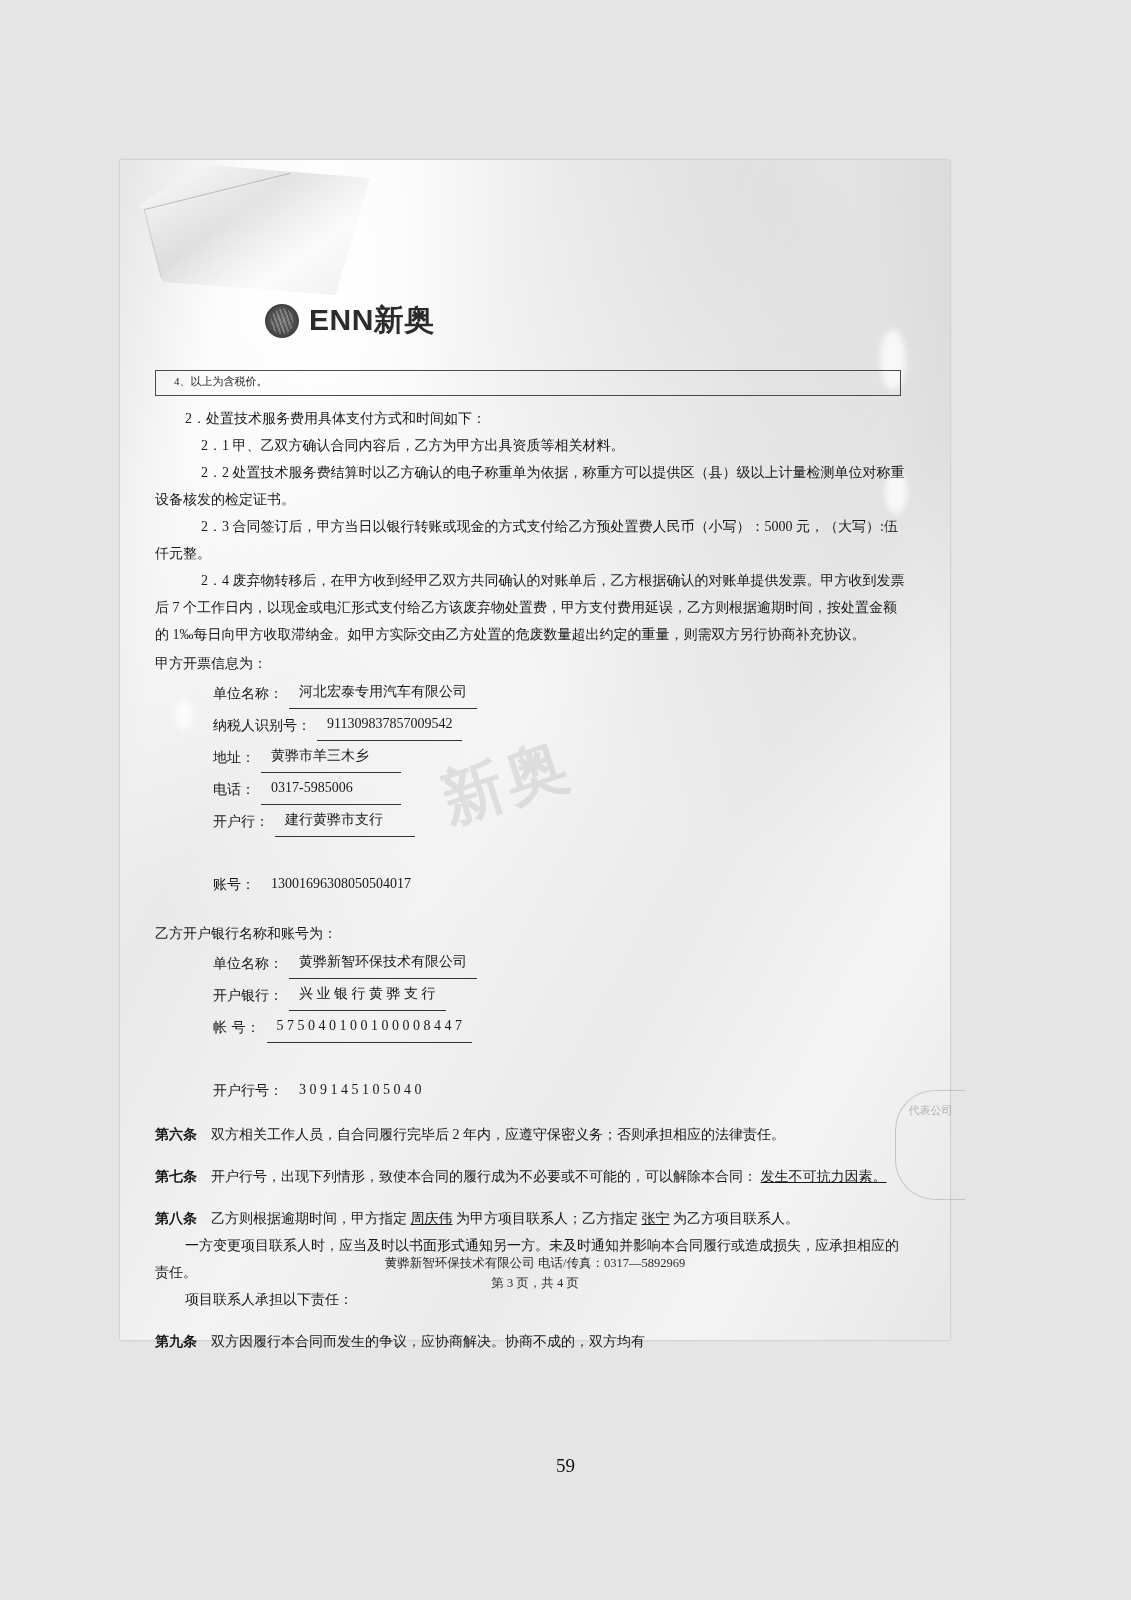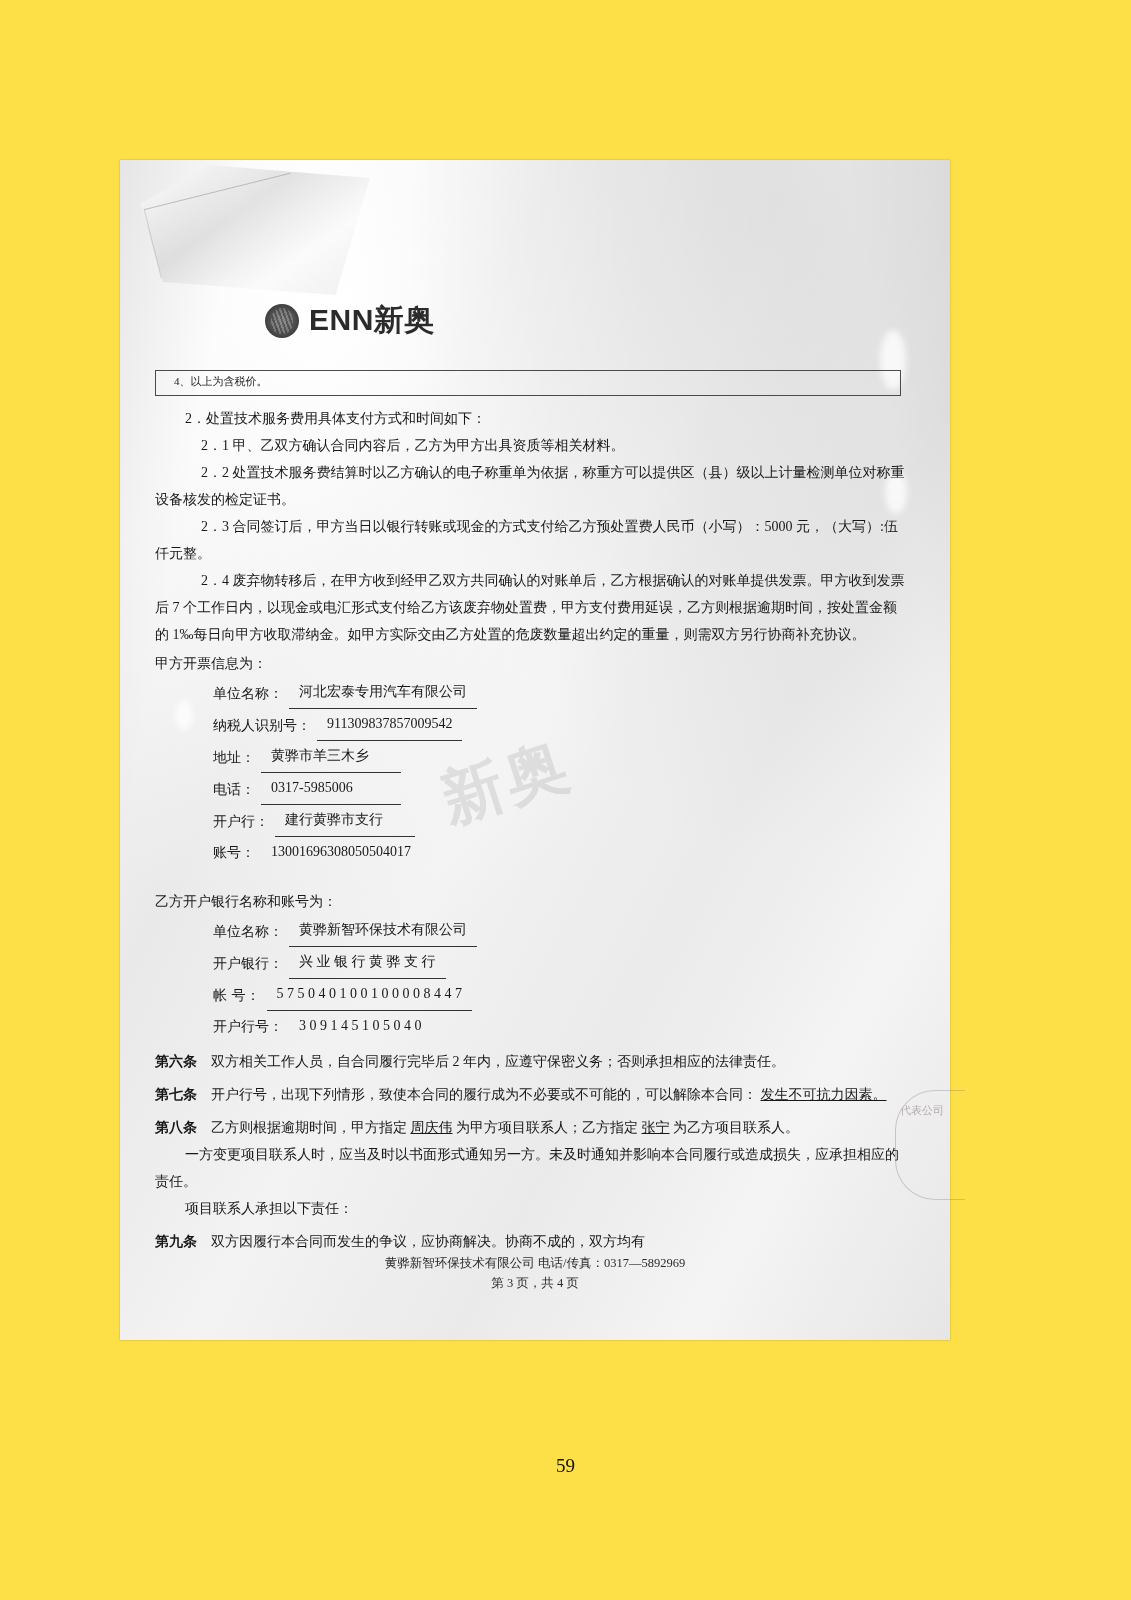--- a/index.html
+++ b/index.html
@@ -13,21 +13,21 @@
     font-family: "Liberation Serif", serif;
     color: #1a1a1a;
     position: relative;
     overflow: hidden;
   }
   .page {
     position: absolute;
     left: 0; top: 0;
     width: 1131px;
     height: 1600px;
-    background: #fde047;
+    background: #e5e5e5;
   }
   
   .scan {
     position: absolute;
     left: 120px;
     top: 160px;
     width: 830px;
     height: 1180px;
     background:
       radial-gradient(ellipse at 25% 12%, rgba(255,255,255,0.9) 0%, rgba(236,236,236,0.2) 45%, rgba(255,255,255,0) 70%),
@@ -151,23 +151,23 @@
     gap: 6px;
     line-height: 30px;
   }
   .field-label { white-space: nowrap; }
   .field-val {
     border-bottom: 1px solid #333;
     padding: 0 10px 1px 10px;
     min-width: 120px;
     white-space: nowrap;
   }
-  .field-val.nounder { border-bottom: none; }
-
-  .clause { margin-top: 6px; }
+  .field-val.nounder { border-bottom: none; margin-top: 32px; }
+
+  .clause { margin-top: 15px; }
   .clause-no { font-weight: bold; }
 
   
   .footer {
     position: absolute;
     left: 0;
     top: 1058px;
     width: 780px;
     text-align: center;
     font-size: 12.5px;
@@ -210,20 +210,21 @@
     height: 110px;
     border-left: 1px solid rgba(130,110,110,0.35);
     border-top: 1px solid rgba(130,110,110,0.3);
     border-bottom: 1px solid rgba(130,110,110,0.3);
     border-radius: 40px 0 0 40px;
     color: rgba(110,90,90,0.45);
     font-size: 11px;
     line-height: 15px;
     padding: 12px 4px;
     box-sizing: border-box;
+    text-align: center;
     pointer-events: none;
     overflow: hidden;
   }
   .spot {
     position: absolute;
     border-radius: 50%;
     background: rgba(255,255,255,0.75);
     pointer-events: none;
     filter: blur(3px);
   }

